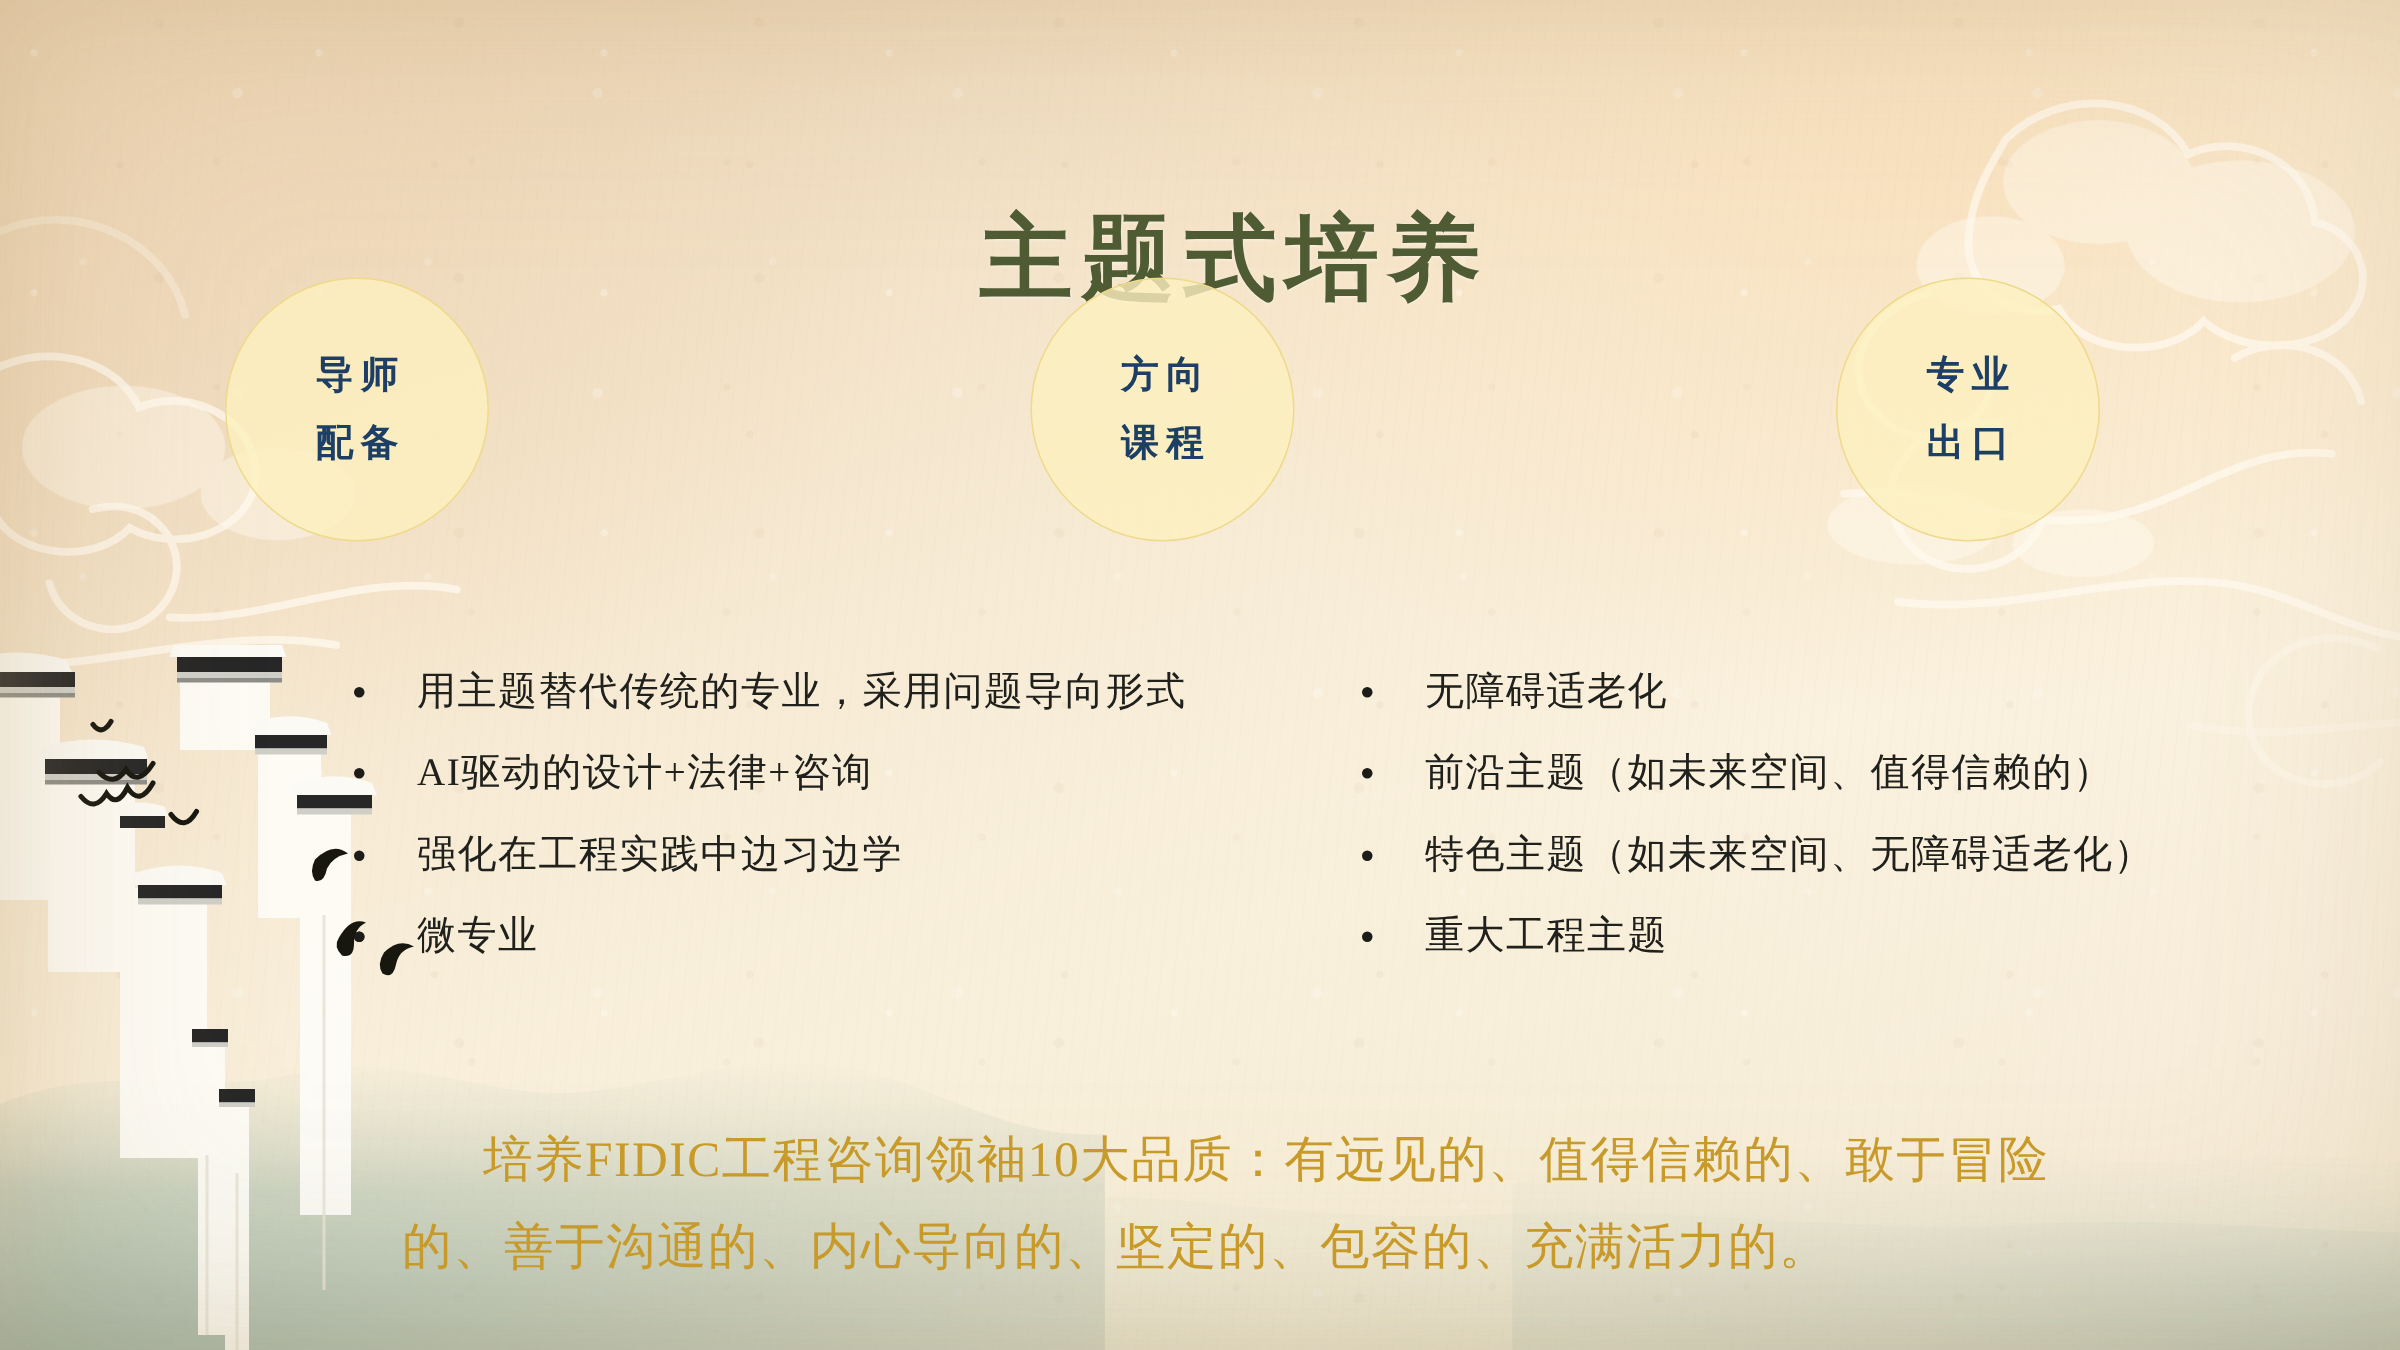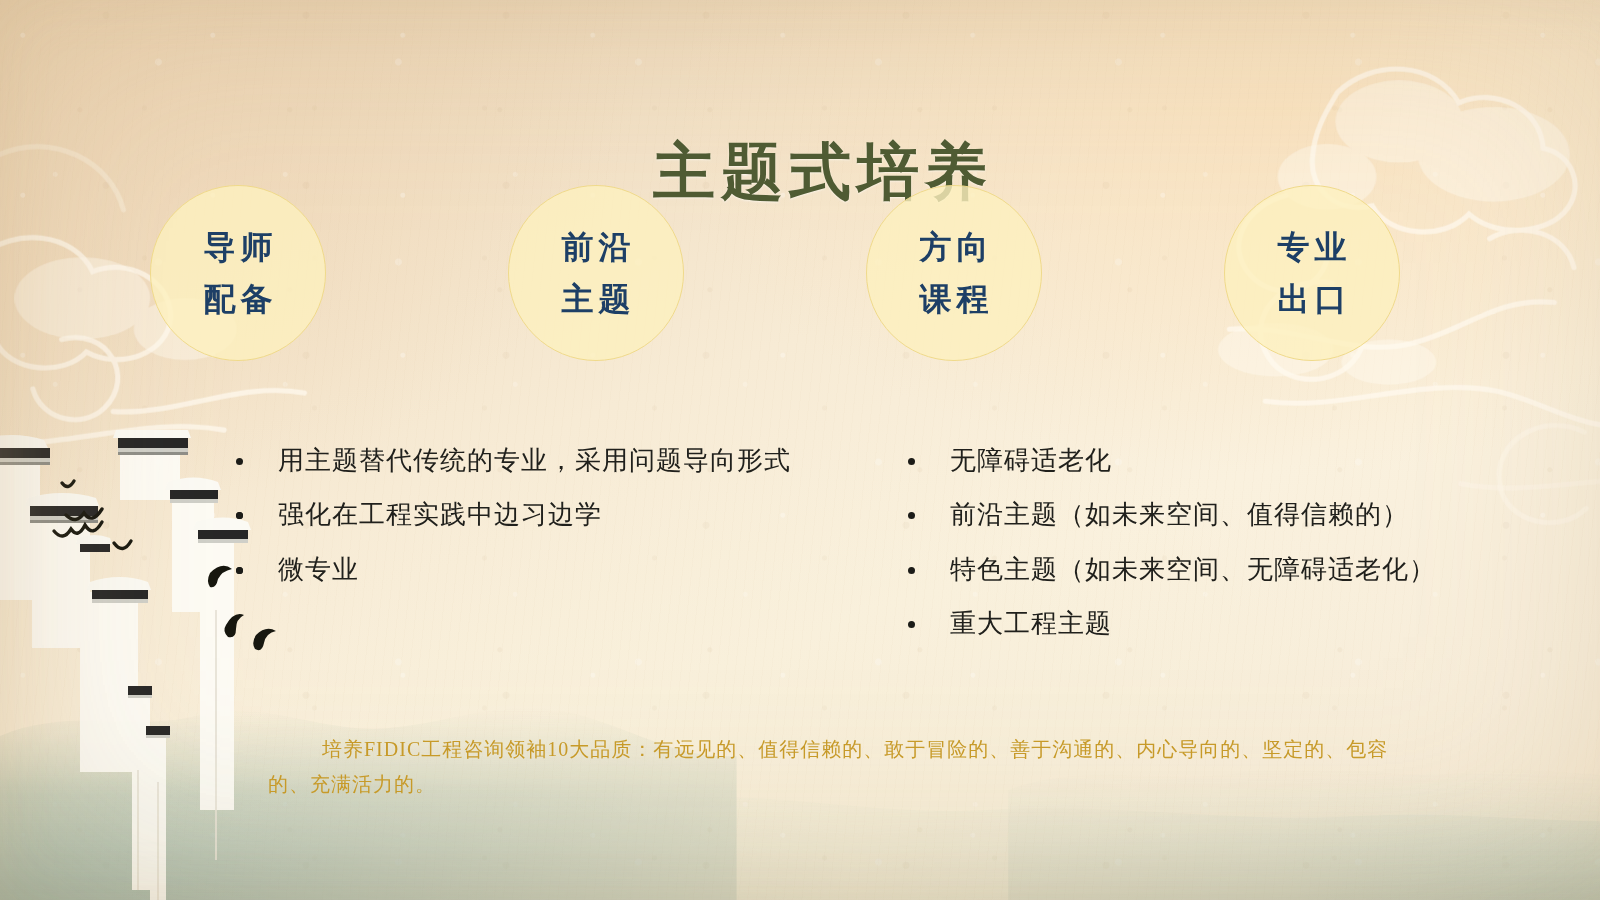--- a/index.html
+++ b/index.html
@@ -87,21 +87,21 @@
     border-radius: 50%;
     background: rgba(253,240,190,.80);
     border: 1.6px solid #efd98a;
     box-sizing: border-box;
     display: flex;
     flex-direction: column;
     align-items: center;
     justify-content: center;
     gap: 20px;
     color: #1d3f66;
-    font-size: 32px;
+    font-size: 25px;
     letter-spacing: 5px;
     font-family: "Liberation Serif", "DejaVu Serif", serif;
     font-weight: 700;
   }
   .bubble .ln { line-height: 1; text-indent: 5px; }
 
   
   .cols {
     position: absolute;
     top: 444px;
@@ -130,21 +130,21 @@
     border-radius: 50%;
     background: #1c1c18;
   }
 
   
   .footnote {
     position: absolute;
     top: 712px;
     left: 268px;
     width: 1160px;
-    font-size: 20px;
+    font-size: 33px;
     line-height: 1.76;
     color: #c79a29;
     text-indent: 54px;
     letter-spacing: 1px;
     font-family: "Liberation Serif", "DejaVu Serif", serif;
   }
 </style>
 </head>
 <body>
 
@@ -290,43 +290,40 @@
   <div class="vignette"></div>
 
   <h1 class="title">主题式培养</h1>
 
   <div class="circle-row">
     <div class="bubble">
       <span class="ln">导师</span>
       <span class="ln">配备</span>
     </div>
     <div class="bubble">
-      <span class="ln">前沿</span>
-      <span class="ln">主题</span>
-    </div>
-    <div class="bubble">
       <span class="ln">方向</span>
       <span class="ln">课程</span>
     </div>
     <div class="bubble">
       <span class="ln">专业</span>
       <span class="ln">出口</span>
     </div>
   </div>
 
   <div class="cols">
 
     <div class="col-left">
       <ul class="blist">
         <li>
           <span class="dot"></span>
           <span>用主题替代传统的专业，采用问题导向形式</span>
         </li>
         <li>
           <span class="dot"></span>
+          <span>AI驱动的设计+法律+咨询</span>
         </li>
         <li>
           <span class="dot"></span>
           <span>强化在工程实践中边习边学</span>
         </li>
         <li>
           <span class="dot"></span>
         </li>
         <li>
           <span class="dot"></span>

